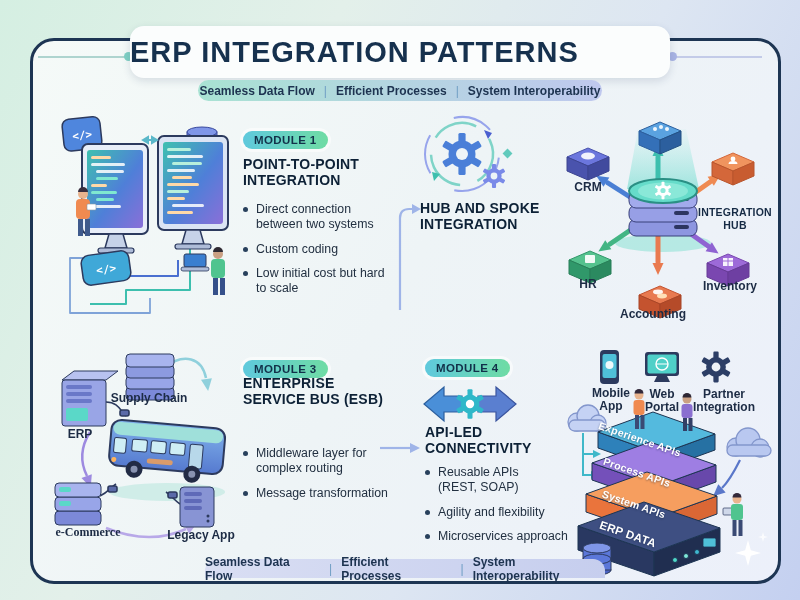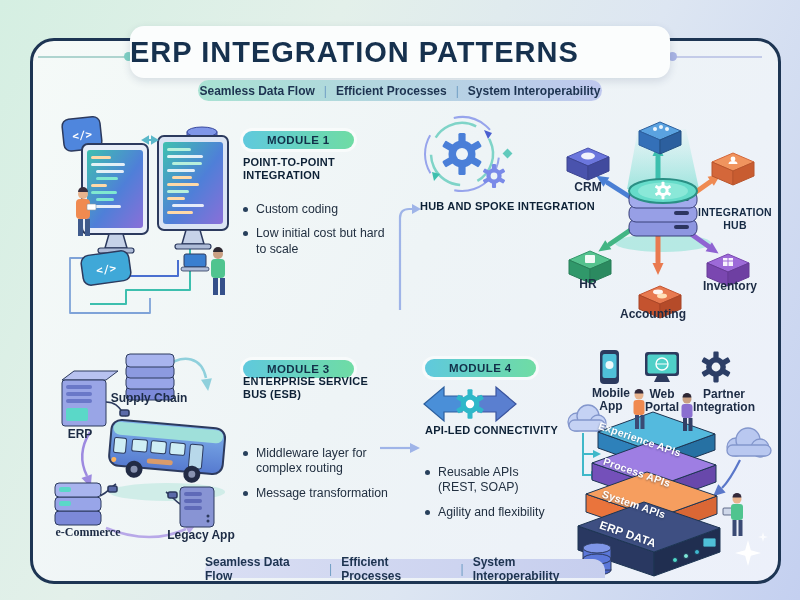--- a/index.html
+++ b/index.html
@@ -15,23 +15,23 @@
     border-radius:14px;box-shadow:0 3px 8px rgba(30,50,90,.14);display:flex;align-items:center;}
   .title{font-size:29px;font-weight:800;letter-spacing:1px;color:#16314e;}
   .banner{position:absolute;display:flex;align-items:center;justify-content:center;
     font-size:12px;font-weight:600;color:#1d3350;}
   .banner-top{left:198px;top:80px;width:404px;height:21px;border-radius:11px;
     background:linear-gradient(90deg,#a9e2d3,#bfc8ee);}
   .banner-bottom{left:205px;top:559px;width:400px;height:19px;border-radius:12px 12px 0 0;
     background:linear-gradient(90deg,#d9def3,#c6ceee);}
   .banner .sep{color:#6f9ec4;margin:0 9px;font-weight:400;}
   .mod-badge{position:absolute;font-size:11.5px;font-weight:800;color:#123049;
-    background:linear-gradient(90deg,#5fc9dd,#6fdca4);padding:3px 24px;border-radius:12px;
+    background:linear-gradient(90deg,#5fc9dd,#6fdca4);padding:3px 11px;border-radius:12px;
     box-shadow:0 0 0 3px rgba(255,255,255,.55);letter-spacing:.4px;}
-  .mod-heading{position:absolute;font-size:11px;line-height:1.16;font-weight:800;color:#0d2136;letter-spacing:.2px;}
+  .mod-heading{position:absolute;font-size:14px;line-height:1.16;font-weight:800;color:#0d2136;letter-spacing:.2px;}
   .mod-bullets{position:absolute;margin:0;padding:0;list-style:none;font-size:12.3px;line-height:1.25;color:#223041;}
   .mod-bullets li{position:relative;padding-left:13px;margin-bottom:9px;white-space:pre-line;}
   .mod-bullets li::before{content:"";position:absolute;left:0;top:5px;width:5px;height:5px;border-radius:50%;background:#28405c;}
   .dlabel{position:absolute;font-size:12px;font-weight:700;color:#1c2b44;text-align:center;line-height:1.12;}
   .slab-label{position:absolute;font-size:10.5px;font-weight:800;color:#ffffff;text-align:center;
     letter-spacing:.3px;text-shadow:0 1px 2px rgba(10,30,60,.45);transform:rotate(19deg);}
   .hub-label{position:absolute;font-size:10.5px;font-weight:800;color:#152a44;text-align:center;line-height:1.2;letter-spacing:.2px;}
   .sparkle{position:absolute;background:#ffffff;
     clip-path:polygon(50% 0,61% 39%,100% 50%,61% 61%,50% 100%,39% 61%,0 50%,39% 39%);}
   svg{position:absolute;overflow:visible;}
@@ -191,20 +191,21 @@
         <path d="M183,144 a5,5 0 0 1 10,0" fill="#2f2a33"></path>
       <rect x="181" y="151" width="14" height="19" rx="4" fill="#4fc48f"></rect>
       <rect x="183" y="170" width="5" height="17" fill="#35508a"></rect>
         <rect x="190" y="170" width="5" height="17" fill="#35508a"></rect>
     </g>
   </svg>
 
   <div class="mod-badge" style="left:243px;top:131px;">MODULE 1</div>
   <div class="mod-heading" style="left:243px;top:156px;width:162px;">POINT-TO-POINT INTEGRATION</div>
   <ul class="mod-bullets" style="left:243px;top:202px;width:152px;">
+    <li>Direct connection between two systems</li>
     <li>Custom coding</li>
     <li>Low initial cost but hard to scale</li>
   </ul>
 
   <svg style="left:392px;top:200px;" width="32" height="112" viewBox="0 0 32 112">
     <path d="M8,110 L8,18 Q8,9 17,9 L21,9" fill="none" stroke="#9fb4e8" stroke-width="2.2"></path>
     <polygon points="29,9 20,4 20,14" fill="#9fb4e8"></polygon>
   </svg>
 
   <svg style="left:420px;top:112px;" width="94" height="90" viewBox="0 0 94 90">
@@ -415,20 +416,21 @@
     <g transform="translate(48,23) scale(1.05)" color="#2fb8c9">
         <use href="#gear6"></use>
       </g>
     <circle cx="48" cy="23" r="4.2" fill="#ffffff"></circle>
   </svg>
   <div class="mod-heading" style="left:425px;top:424px;width:162px;">API-LED CONNECTIVITY</div>
   <ul class="mod-bullets" style="left:425px;top:465px;width:152px;">
     <li>Reusable APIs
 (REST, SOAP)</li>
     <li>Agility and flexibility</li>
+    <li>Microservices approach</li>
   </ul>
 
   <svg style="left:555px;top:342px;" width="230" height="240" viewBox="0 0 230 240">
 
     <g>
       <rect x="45" y="8" width="19" height="34" rx="4" fill="#2c3a5e"></rect>
       <rect x="47.5" y="12" width="14" height="24" rx="2" fill="#4fc0d8"></rect>
       <circle cx="54.5" cy="23" r="4" fill="#ffffff" opacity=".9"></circle>
     </g>
     <g>

